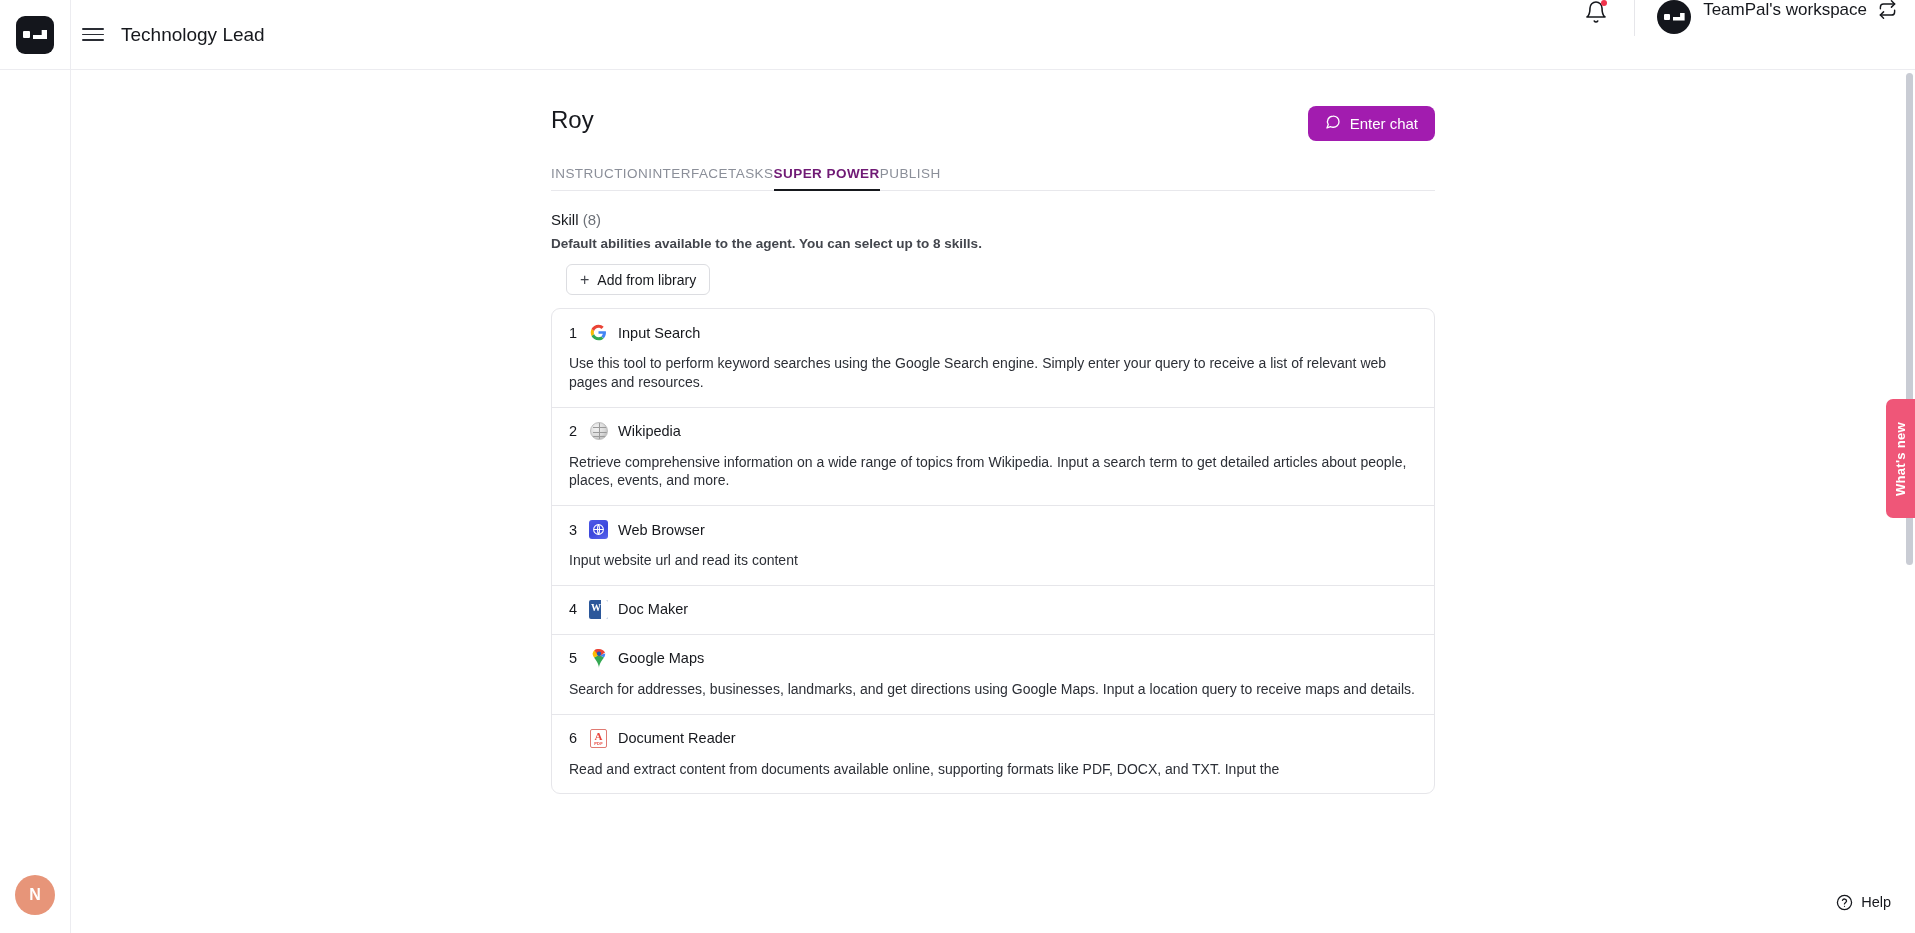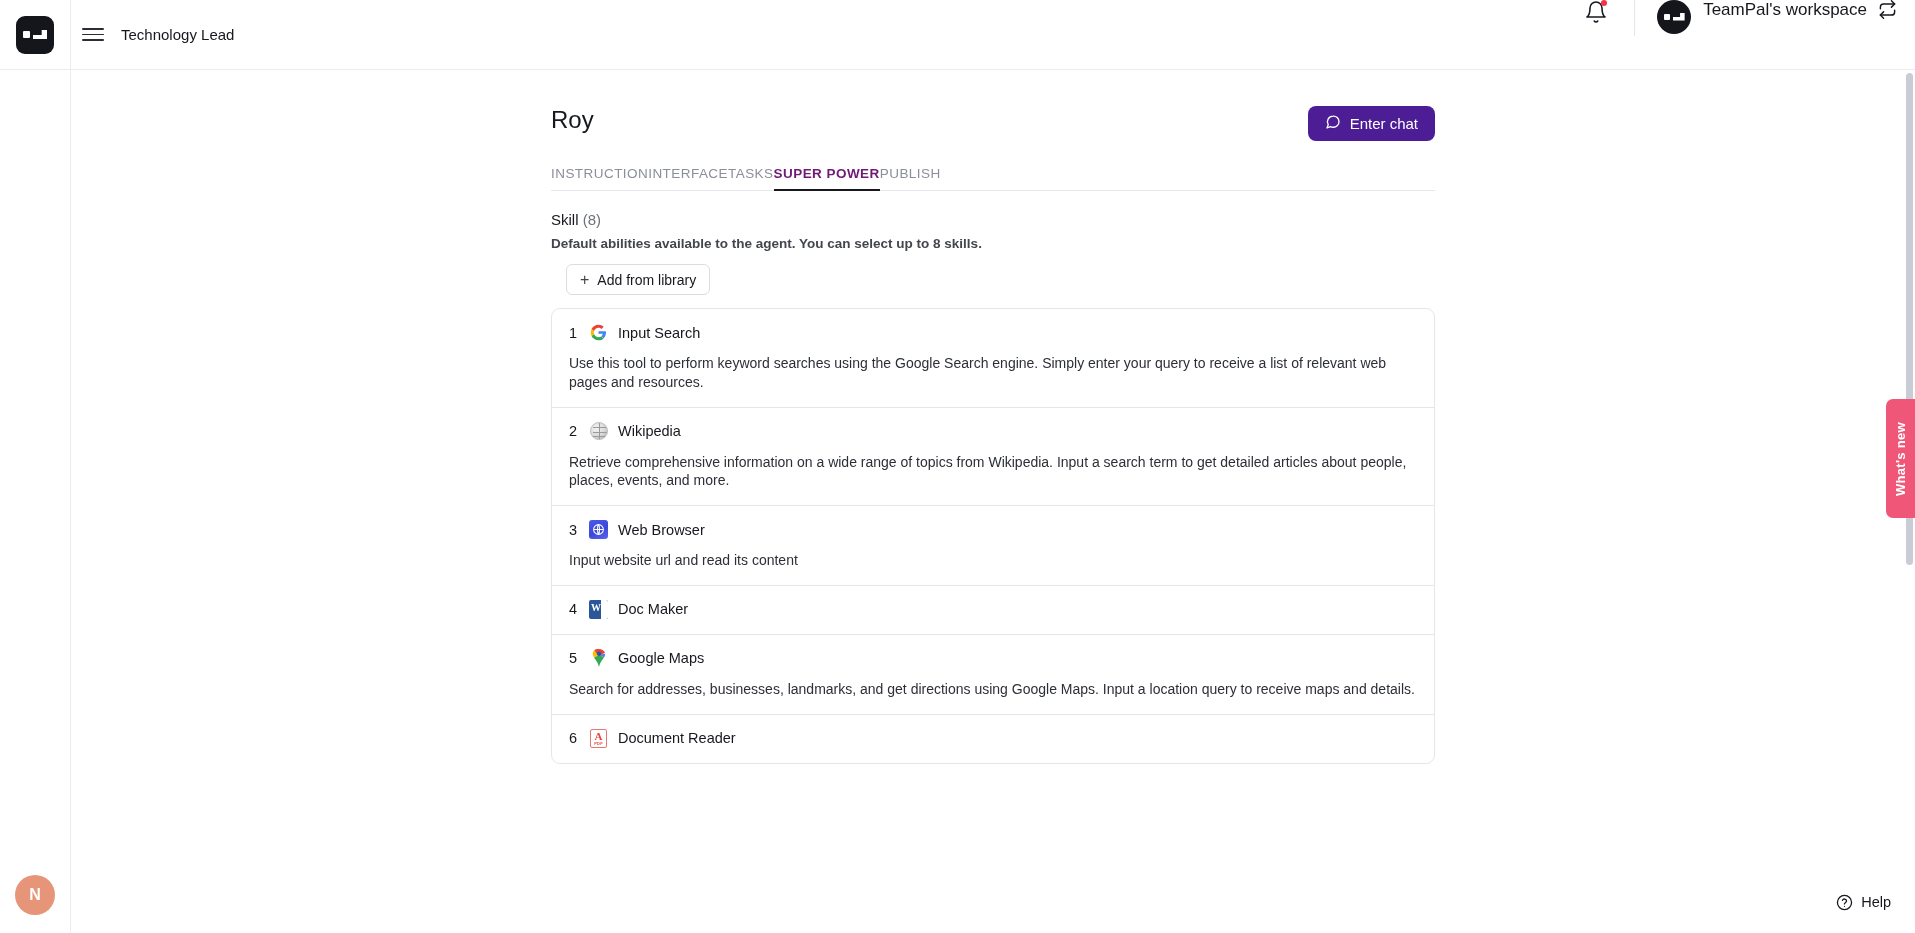--- a/index.html
+++ b/index.html
@@ -36,21 +36,21 @@
   }
   .hamburger {
     margin-left: 11px;
     width: 22px; height: 22px;
     display: flex; flex-direction: column; justify-content: center; gap: 4px;
     cursor: pointer;
   }
   .hamburger span { display: block; height: 1.6px; background: #2a2d34; border-radius: 2px; }
   .topbar-title {
     margin-left: 17px;
-    font-size: 15px; color: #16181d; font-weight: 400;
+    font-size: 19px; color: #16181d; font-weight: 400;
   }
   .topbar-right {
     margin-left: auto; display: flex; align-items: flex-start; height: 70px;
     padding-right: 18px;
   }
   .bell-wrap { position: relative; width: 24px; height: 24px; margin-right: 26px; cursor: pointer; }
   .bell-dot {
     position: absolute; top: 0px; right: 1px;
     width: 6px; height: 6px; border-radius: 50%; background: #f0334b;
   }
@@ -91,21 +91,21 @@
   }
   .content {
     width: 884px; margin: 0 auto;
     padding-top: 36px;
     position: relative;
   }
   .page-head { display: flex; align-items: flex-start; }
   .page-title { font-size: 24px; color: #16181d; font-weight: 400; }
   .enter-chat {
     margin-left: auto;
-    background: #4c1d95; color: #ffffff;
+    background: #a21caf; color: #ffffff;
     border: none; border-radius: 8px;
     height: 35px; padding: 0 17px;
     font-size: 15px; font-family: inherit;
     display: flex; align-items: center; gap: 9px;
     cursor: pointer;
   }
 
   .tabs {
     margin-top: 25px;
     display: flex; 
@@ -389,20 +389,21 @@
         <div class="skill-row-head">
           <span class="skill-idx">6</span>
           <span class="skill-icon">
             <span class="ic-pdf">
                 <span class="pdf-a">A</span>
                 <span class="pdf-t">PDF</span>
               </span>
           </span>
           <span class="skill-name">Document Reader</span>
         </div>
+        <div class="skill-desc">Read and extract content from documents available online, supporting formats like PDF, DOCX, and TXT. Input the</div>
       </div>
 
     </div>
   </div>
 </div>
 
 <div class="scrollbar"></div>
 
 <div class="whatsnew">
   <span>What's new</span>

